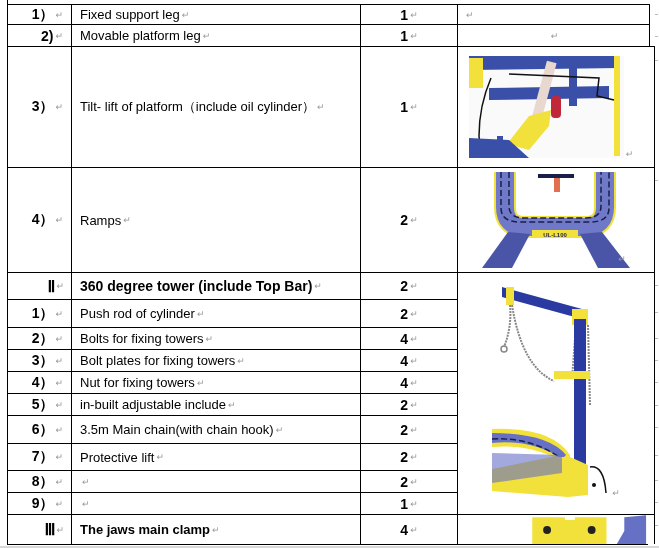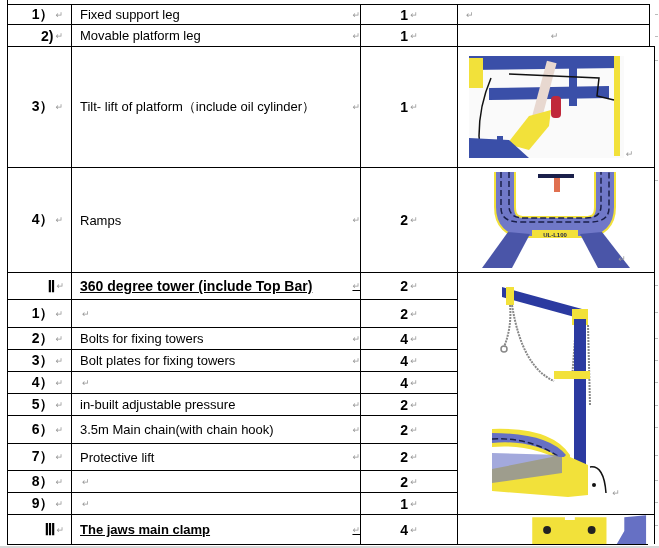--- a/index.html
+++ b/index.html
@@ -2,26 +2,26 @@
 <html><head>
 <meta charset="utf-8">
 <style>
   html, body { margin:0; padding:0; background:#ffffff; }
   body { width:659px; height:548px; position:relative; overflow:hidden;
          font-family:"Liberation Sans", sans-serif; color:#000; }
   .tbl { position:absolute; left:7px; top:4px; width:650px; }
   .row { position:absolute; left:0; width:650px; }
   .cell { position:absolute; top:0; bottom:0; box-sizing:border-box;
           border-left:1px solid #000; border-top:1px solid #000;
-          display:flex; align-items:center;justify-content:space-between; }
+          display:flex; align-items:center; }
   .c-num { left:0; width:64px; justify-content:flex-end; padding-right:8px; font-weight:bold; font-size:14px; }
   .c-desc { left:64px; width:289px; padding-left:8px; font-size:13px; }
   .c-qty { left:353px; width:97px; justify-content:center; font-weight:bold; font-size:14px; }
   .c-img { left:450px; width:198px; justify-content:center; border-right:1px solid #000; }
-  .bold { font-weight:bold; font-size:14px;text-decoration:underline; }
+  .bold { font-weight:bold; font-size:14px; }
   .roman { font-family:"Liberation Serif", serif; font-weight:bold; font-size:16px; letter-spacing:-1px; }
   .pm { color:#999; font-size:9px; margin-left:2px; font-weight:normal; }
   .bottomline { position:absolute; left:7px; top:544px; width:641px; height:1px; background:#000; }
   .shadow { position:absolute; left:0; top:546px; width:659px; height:2px; background:#d8d8d8; }
   .leftedge { position:absolute; left:7px; top:0; width:1px; height:5px; background:#000; }
   .ticks { position:absolute; left:655px; top:0; width:4px; height:548px; }
   .tick { position:absolute; left:0; width:3px; height:1px; background:#bbb; }
 </style>
 </head>
 <body>
@@ -167,20 +167,21 @@
     </svg>
     <span class="pm" style="align-self:flex-end;margin-bottom:16px;margin-left:-10px;">↵</span>
   </div>
 
   <div class="row" style="top:295px;height:28px;">
     <div class="cell c-num">
         <span>1）</span>
         <span class="pm">↵</span>
       </div>
     <div class="cell c-desc">
+        <span>Push rod of cylinder</span>
         <span class="pm">↵</span>
       </div>
     <div class="cell c-qty">
         <span>2</span>
         <span class="pm">↵</span>
       </div>
   </div>
   <div class="row" style="top:323px;height:22px;">
     <div class="cell c-num">
         <span>2）</span>
@@ -208,34 +209,35 @@
         <span>4</span>
         <span class="pm">↵</span>
       </div>
   </div>
   <div class="row" style="top:367px;height:22px;">
     <div class="cell c-num">
         <span>4）</span>
         <span class="pm">↵</span>
       </div>
     <div class="cell c-desc">
+        <span>Nut for fixing towers</span>
         <span class="pm">↵</span>
       </div>
     <div class="cell c-qty">
         <span>4</span>
         <span class="pm">↵</span>
       </div>
   </div>
   <div class="row" style="top:389px;height:22px;">
     <div class="cell c-num">
         <span>5）</span>
         <span class="pm">↵</span>
       </div>
     <div class="cell c-desc">
-        <span>in-built adjustable pressure</span>
+        <span>in-built adjustable include</span>
         <span class="pm">↵</span>
       </div>
     <div class="cell c-qty">
         <span>2</span>
         <span class="pm">↵</span>
       </div>
   </div>
   <div class="row" style="top:411px;height:28px;">
     <div class="cell c-num">
         <span>6）</span>

